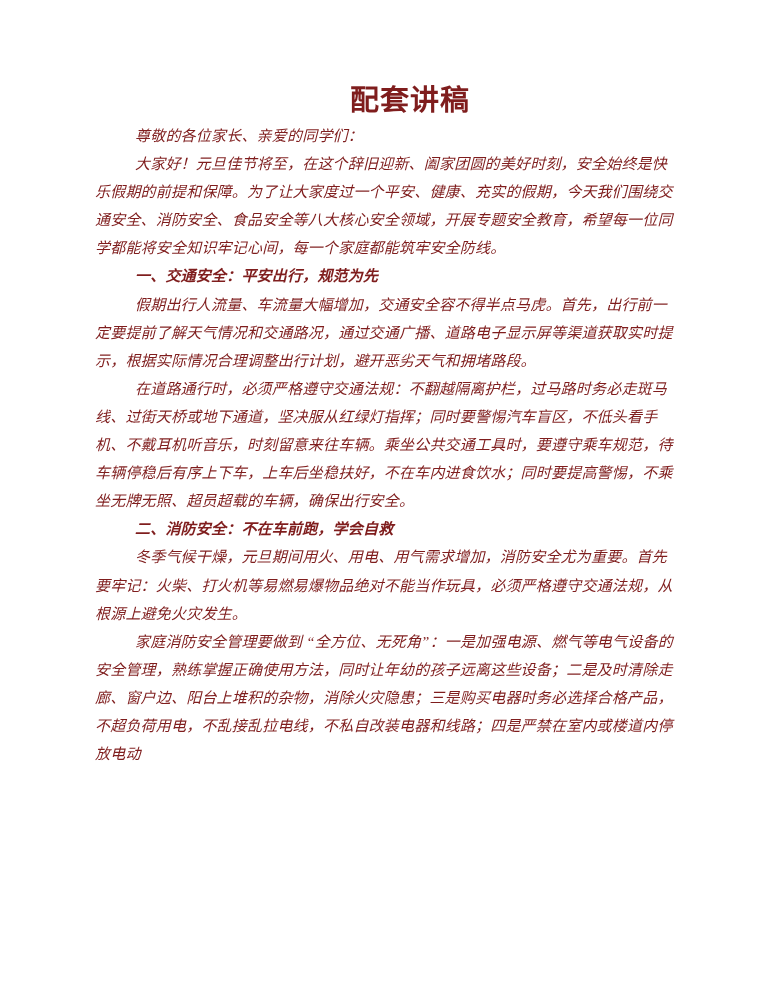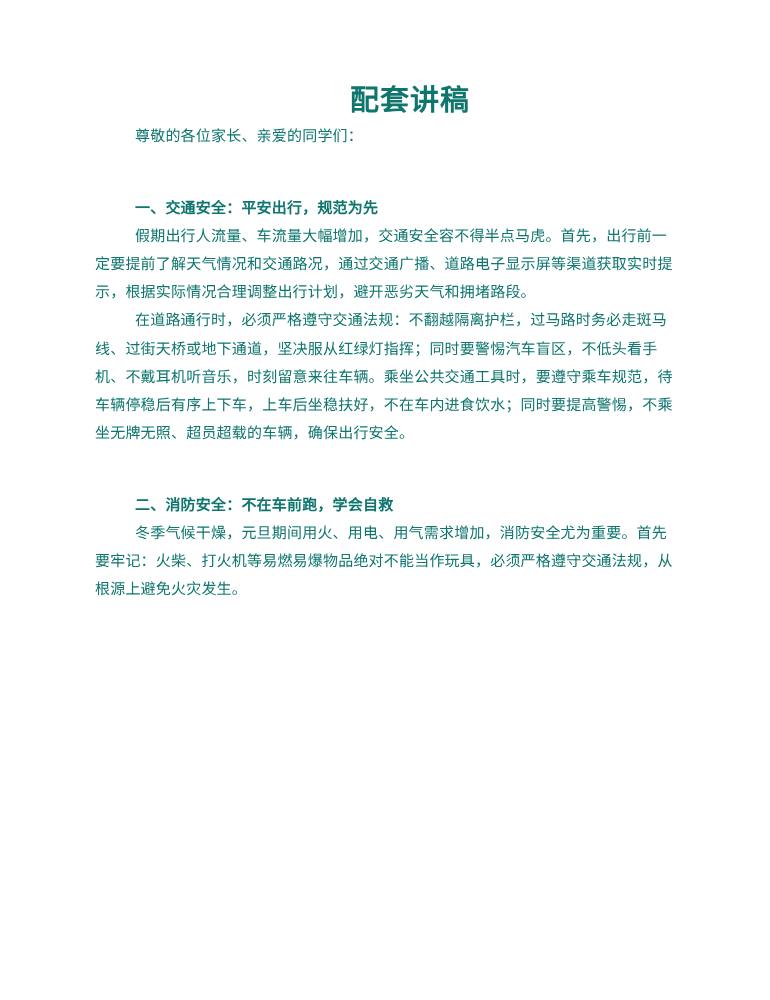--- a/index.html
+++ b/index.html
@@ -9,21 +9,21 @@
   }
   .page {
     position: relative;
     width: 770px;
     height: 1000px;
     background: #ffffff;
     box-sizing: border-box;
     padding: 80px 95px 0 95px;
     overflow: hidden;
     font-family: "Liberation Serif", "DejaVu Serif", serif;
-    color: #0f766e;
+    color: #7f1d1d;
   }
   .doc-title {
     margin: 0;
     font-size: 29px;
     font-weight: bold;
     line-height: 40px;
     text-align: center;
     
     text-indent: 50px;
     letter-spacing: 1px;
@@ -33,41 +33,43 @@
     margin-top: 2px;
   }
   .para {
     margin: 0;
     font-size: 15px;
     line-height: 28.1px;
     text-align: left;
     text-indent: 40px; 
     letter-spacing: 0.2px;
     word-break: break-all;
+    font-style: italic;
   }
   .para.heading {
     font-weight: bold;
-    margin-top: 44px;
   }
 </style>
 </head>
 <body>
 
 <div class="page">
   <h1 class="doc-title">配套讲稿</h1>
 
   <div class="doc-body">
     <p class="para">尊敬的各位家长、亲爱的同学们：</p>
 
+    <p class="para">大家好！元旦佳节将至，在这个辞旧迎新、阖家团圆的美好时刻，安全始终是快乐假期的前提和保障。为了让大家度过一个平安、健康、充实的假期，今天我们围绕交通安全、消防安全、食品安全等八大核心安全领域，开展专题安全教育，希望每一位同学都能将安全知识牢记心间，每一个家庭都能筑牢安全防线。</p>
 
     <p class="para heading">一、交通安全：平安出行，规范为先</p>
 
     <p class="para">假期出行人流量、车流量大幅增加，交通安全容不得半点马虎。首先，出行前一定要提前了解天气情况和交通路况，通过交通广播、道路电子显示屏等渠道获取实时提示，根据实际情况合理调整出行计划，避开恶劣天气和拥堵路段。</p>
 
     <p class="para">在道路通行时，必须严格遵守交通法规：不翻越隔离护栏，过马路时务必走斑马线、过街天桥或地下通道，坚决服从红绿灯指挥；同时要警惕汽车盲区，不低头看手机、不戴耳机听音乐，时刻留意来往车辆。乘坐公共交通工具时，要遵守乘车规范，待车辆停稳后有序上下车，上车后坐稳扶好，不在车内进食饮水；同时要提高警惕，不乘坐无牌无照、超员超载的车辆，确保出行安全。</p>
 
 
     <p class="para heading">二、消防安全：不在车前跑，学会自救</p>
 
     <p class="para">冬季气候干燥，元旦期间用火、用电、用气需求增加，消防安全尤为重要。首先要牢记：火柴、打火机等易燃易爆物品绝对不能当作玩具，必须严格遵守交通法规，从根源上避免火灾发生。</p>
 
+    <p class="para">家庭消防安全管理要做到 “全方位、无死角”：一是加强电源、燃气等电气设备的安全管理，熟练掌握正确使用方法，同时让年幼的孩子远离这些设备；二是及时清除走廊、窗户边、阳台上堆积的杂物，消除火灾隐患；三是购买电器时务必选择合格产品，不超负荷用电，不乱接乱拉电线，不私自改装电器和线路；四是严禁在室内或楼道内停放电动</p>
   </div>
 </div>
 
 </body></html>

